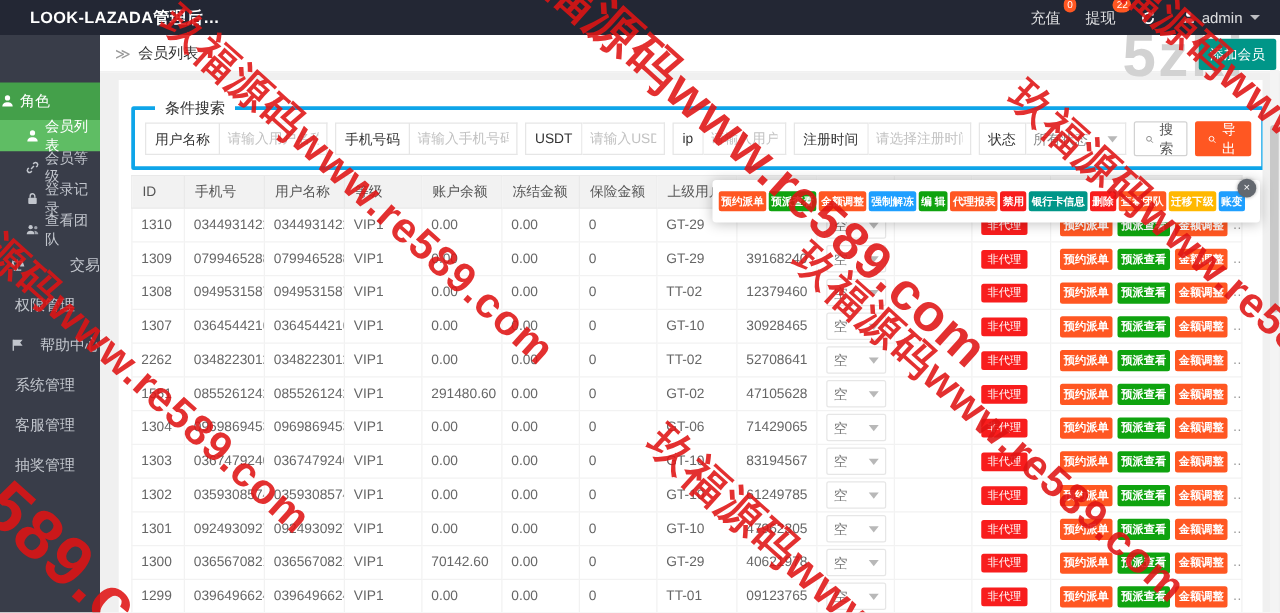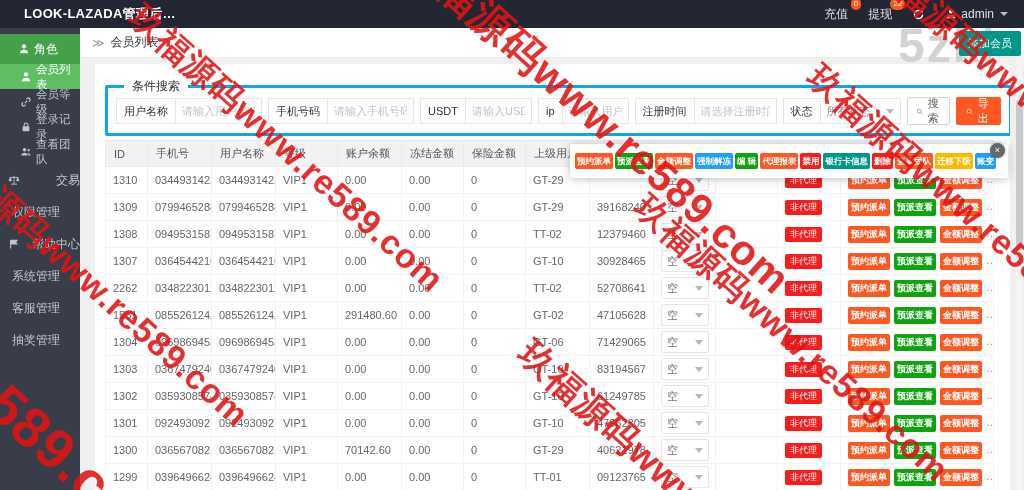--- a/index.html
+++ b/index.html
@@ -15,21 +15,21 @@
   .tb-item { position:relative; color:rgba(255,255,255,.85); font-size:12px; cursor:pointer; display:flex; align-items:center; gap:4px; }
   .tb-badge { position:absolute; top:-8px; right:-13px; background:var(--orange); color:#fff; font-size:8px; line-height:1; padding:2px 3px; border-radius:8px; min-width:7px; text-align:center; }
   .rf { width:13px; height:13px; }
   .tb-caret { width:0; height:0; border-left:4px solid transparent; border-right:4px solid transparent; border-top:4px solid rgba(255,255,255,.7); margin-left:2px; }
   
   .sidebar { position:absolute; left:0; top:28px; width:80px; height:462px; background:#393D49; z-index:5; padding-top:6px; }
   .side-item { display:flex; align-items:center; gap:4px; color:#c2c6cd; font-size:12px; cursor:pointer; padding-left:12px; }
   .side-item.plain { height:32px; }
   .side-item.plain-icon { height:32px; padding-left:8px;justify-content:space-between; }
   .side-item.child, .side-item.child-active { height:25px; padding-left:20px; font-size:11.5px; }
-  .side-item.parent-active { height:30px; background:#44a04a; color:#fff; padding-left:18px; }
+  .side-item.parent-active { height:30px; background:#44a04a; color:#fff; padding-left:0;margin-top:32px; }
   .side-item.child-active { background:#5fbd64; color:#fff; }
   .ic-wrap { display:inline-flex; width:12px; height:12px; flex:0 0 12px; }
   .ic { width:12px; height:12px; }
   
   .main { position:absolute; left:80px; top:28px; width:944px; height:462px; background:#f0f0f0; }
   .breadcrumb { height:30px; background:#fff; display:flex; align-items:center; padding-left:12px; gap:6px; color:#333; border-bottom:1px solid #ededed; }
   .bc-icon { color:#9a9a9a; font-size:12px; }
   .gray-wm { position:absolute; left:818px; top:-10px; font-size:48px; font-weight:bold; color:#d2d2d2; z-index:3; letter-spacing:2px; }
   .add-member { position:absolute; top:3px; right:3px; height:25px; background:var(--accent_teal); color:#fff; border:none; border-radius:2px; font-size:11px; padding:0 9px; cursor:pointer; z-index:4; }
   .card { position:absolute; left:15px; top:36px; width:915px; height:426px; background:#fff; overflow:hidden; }

